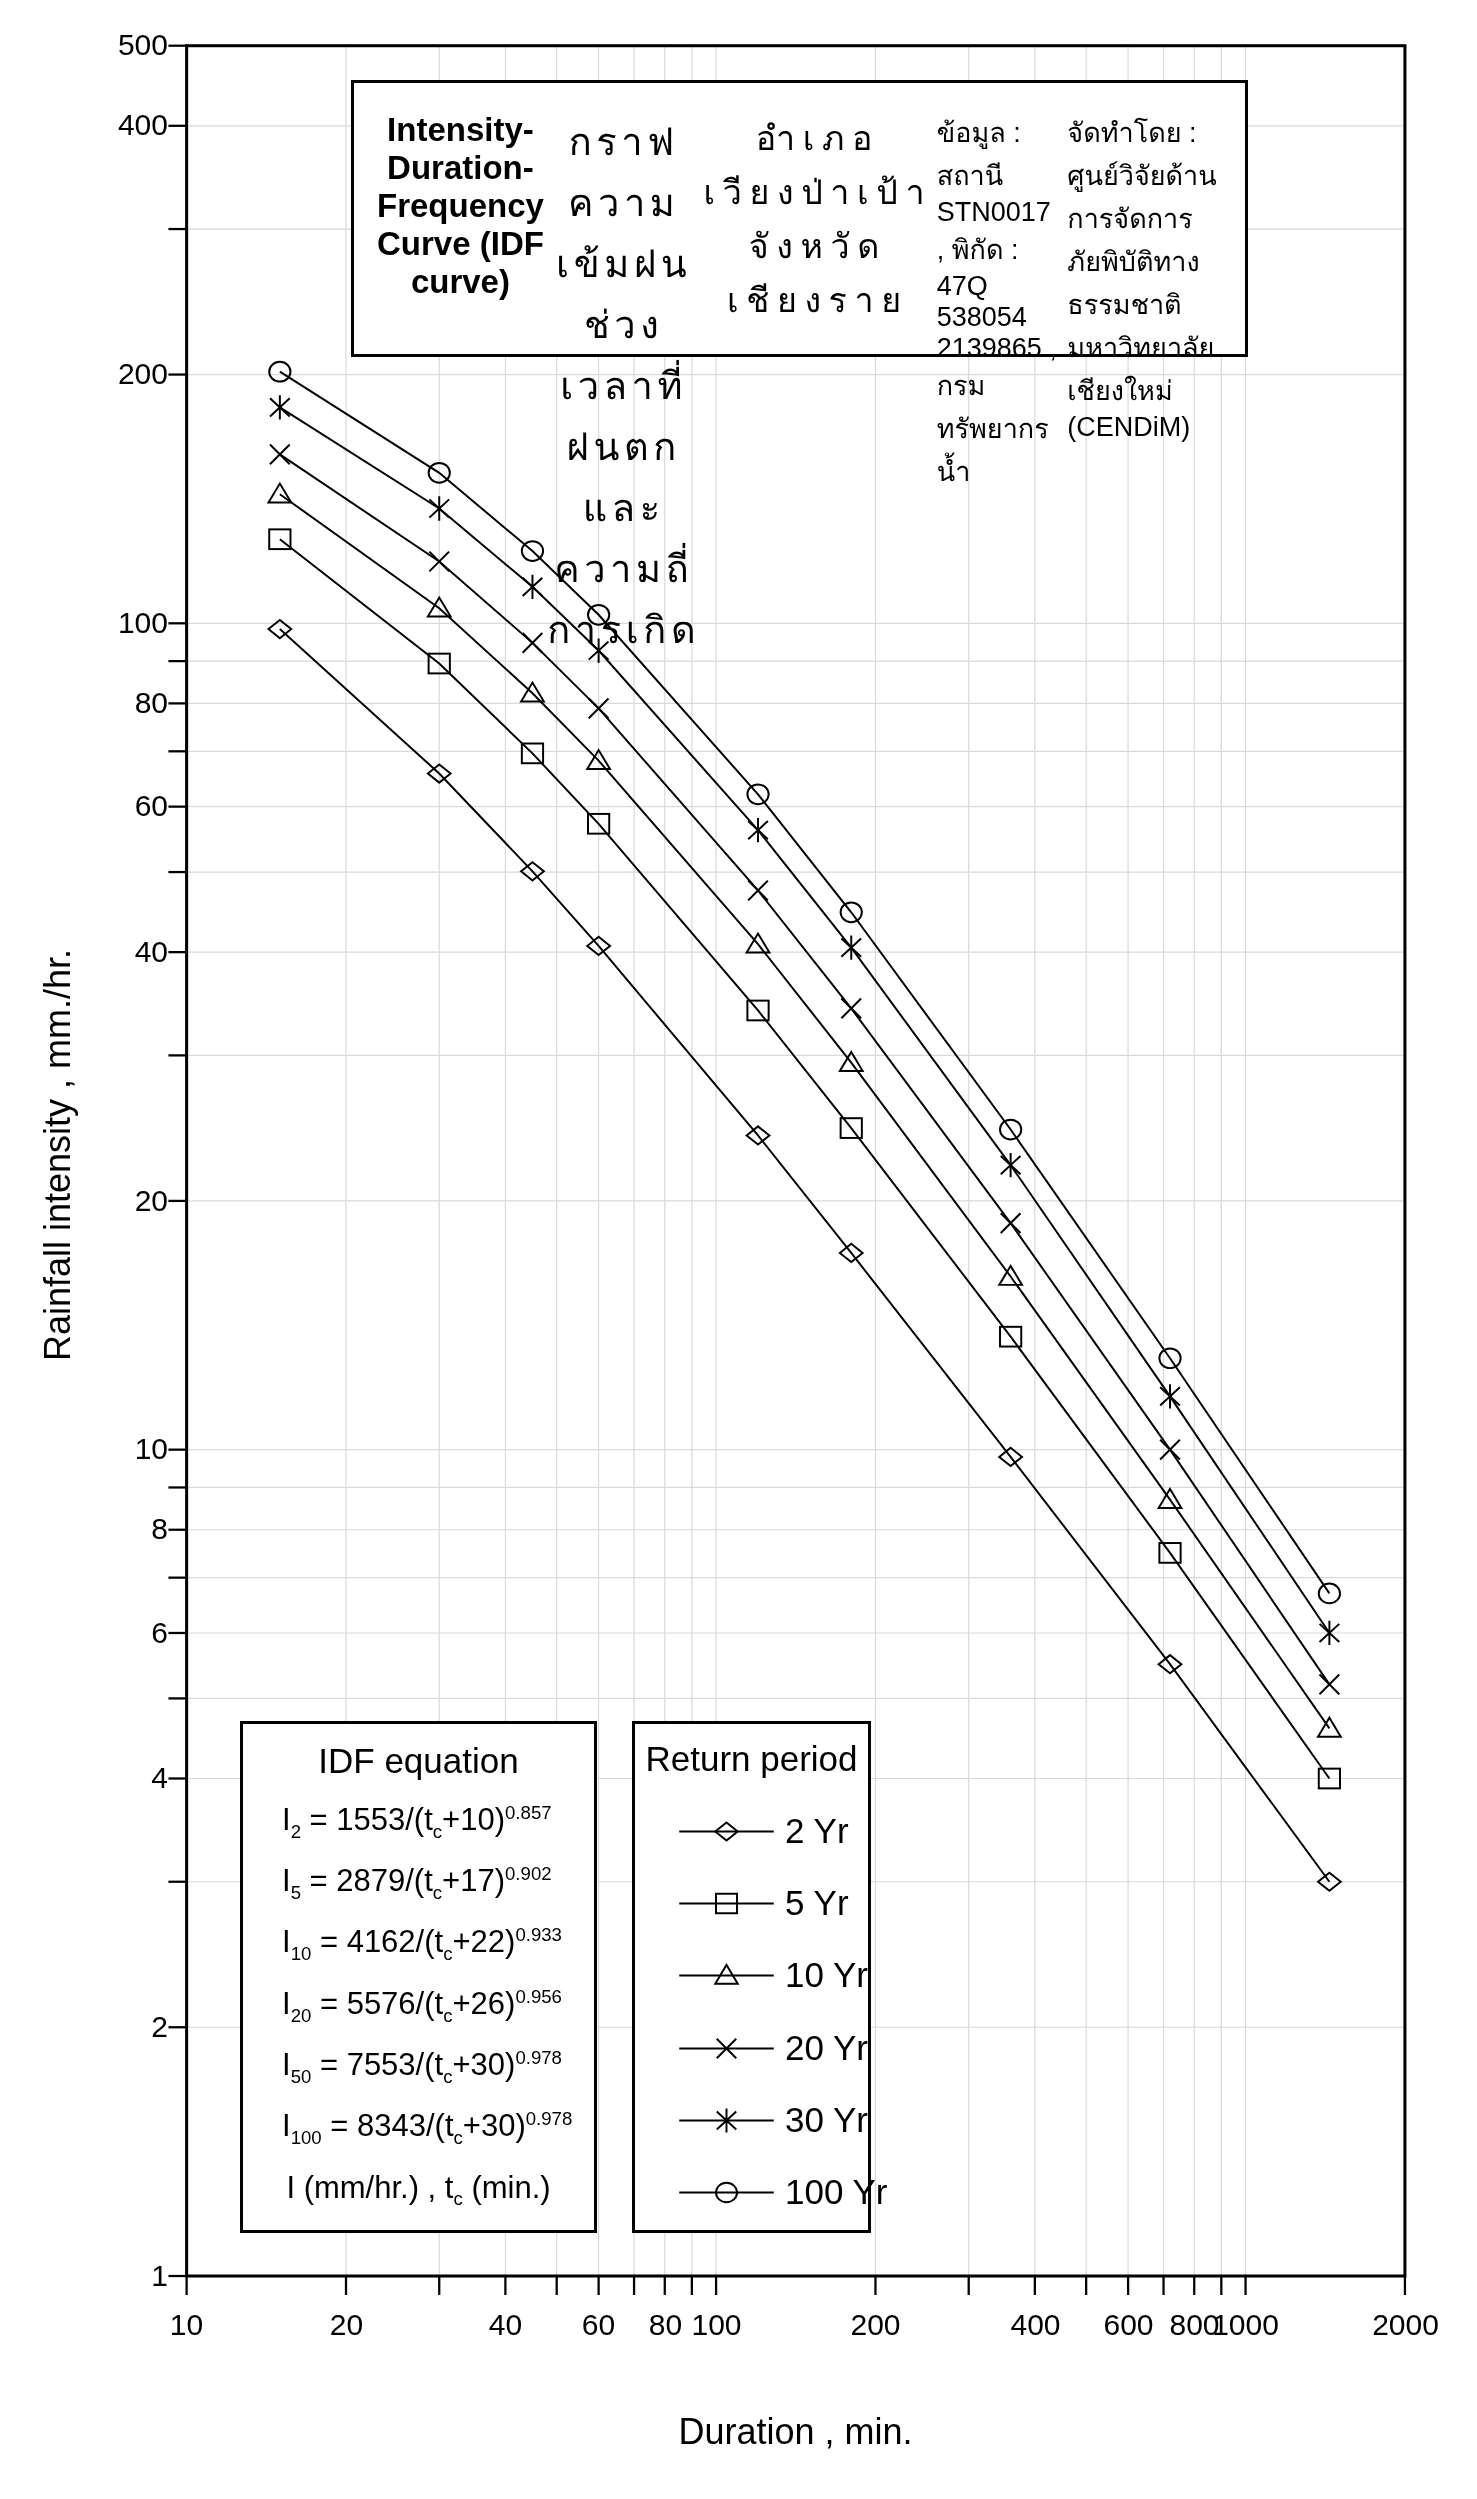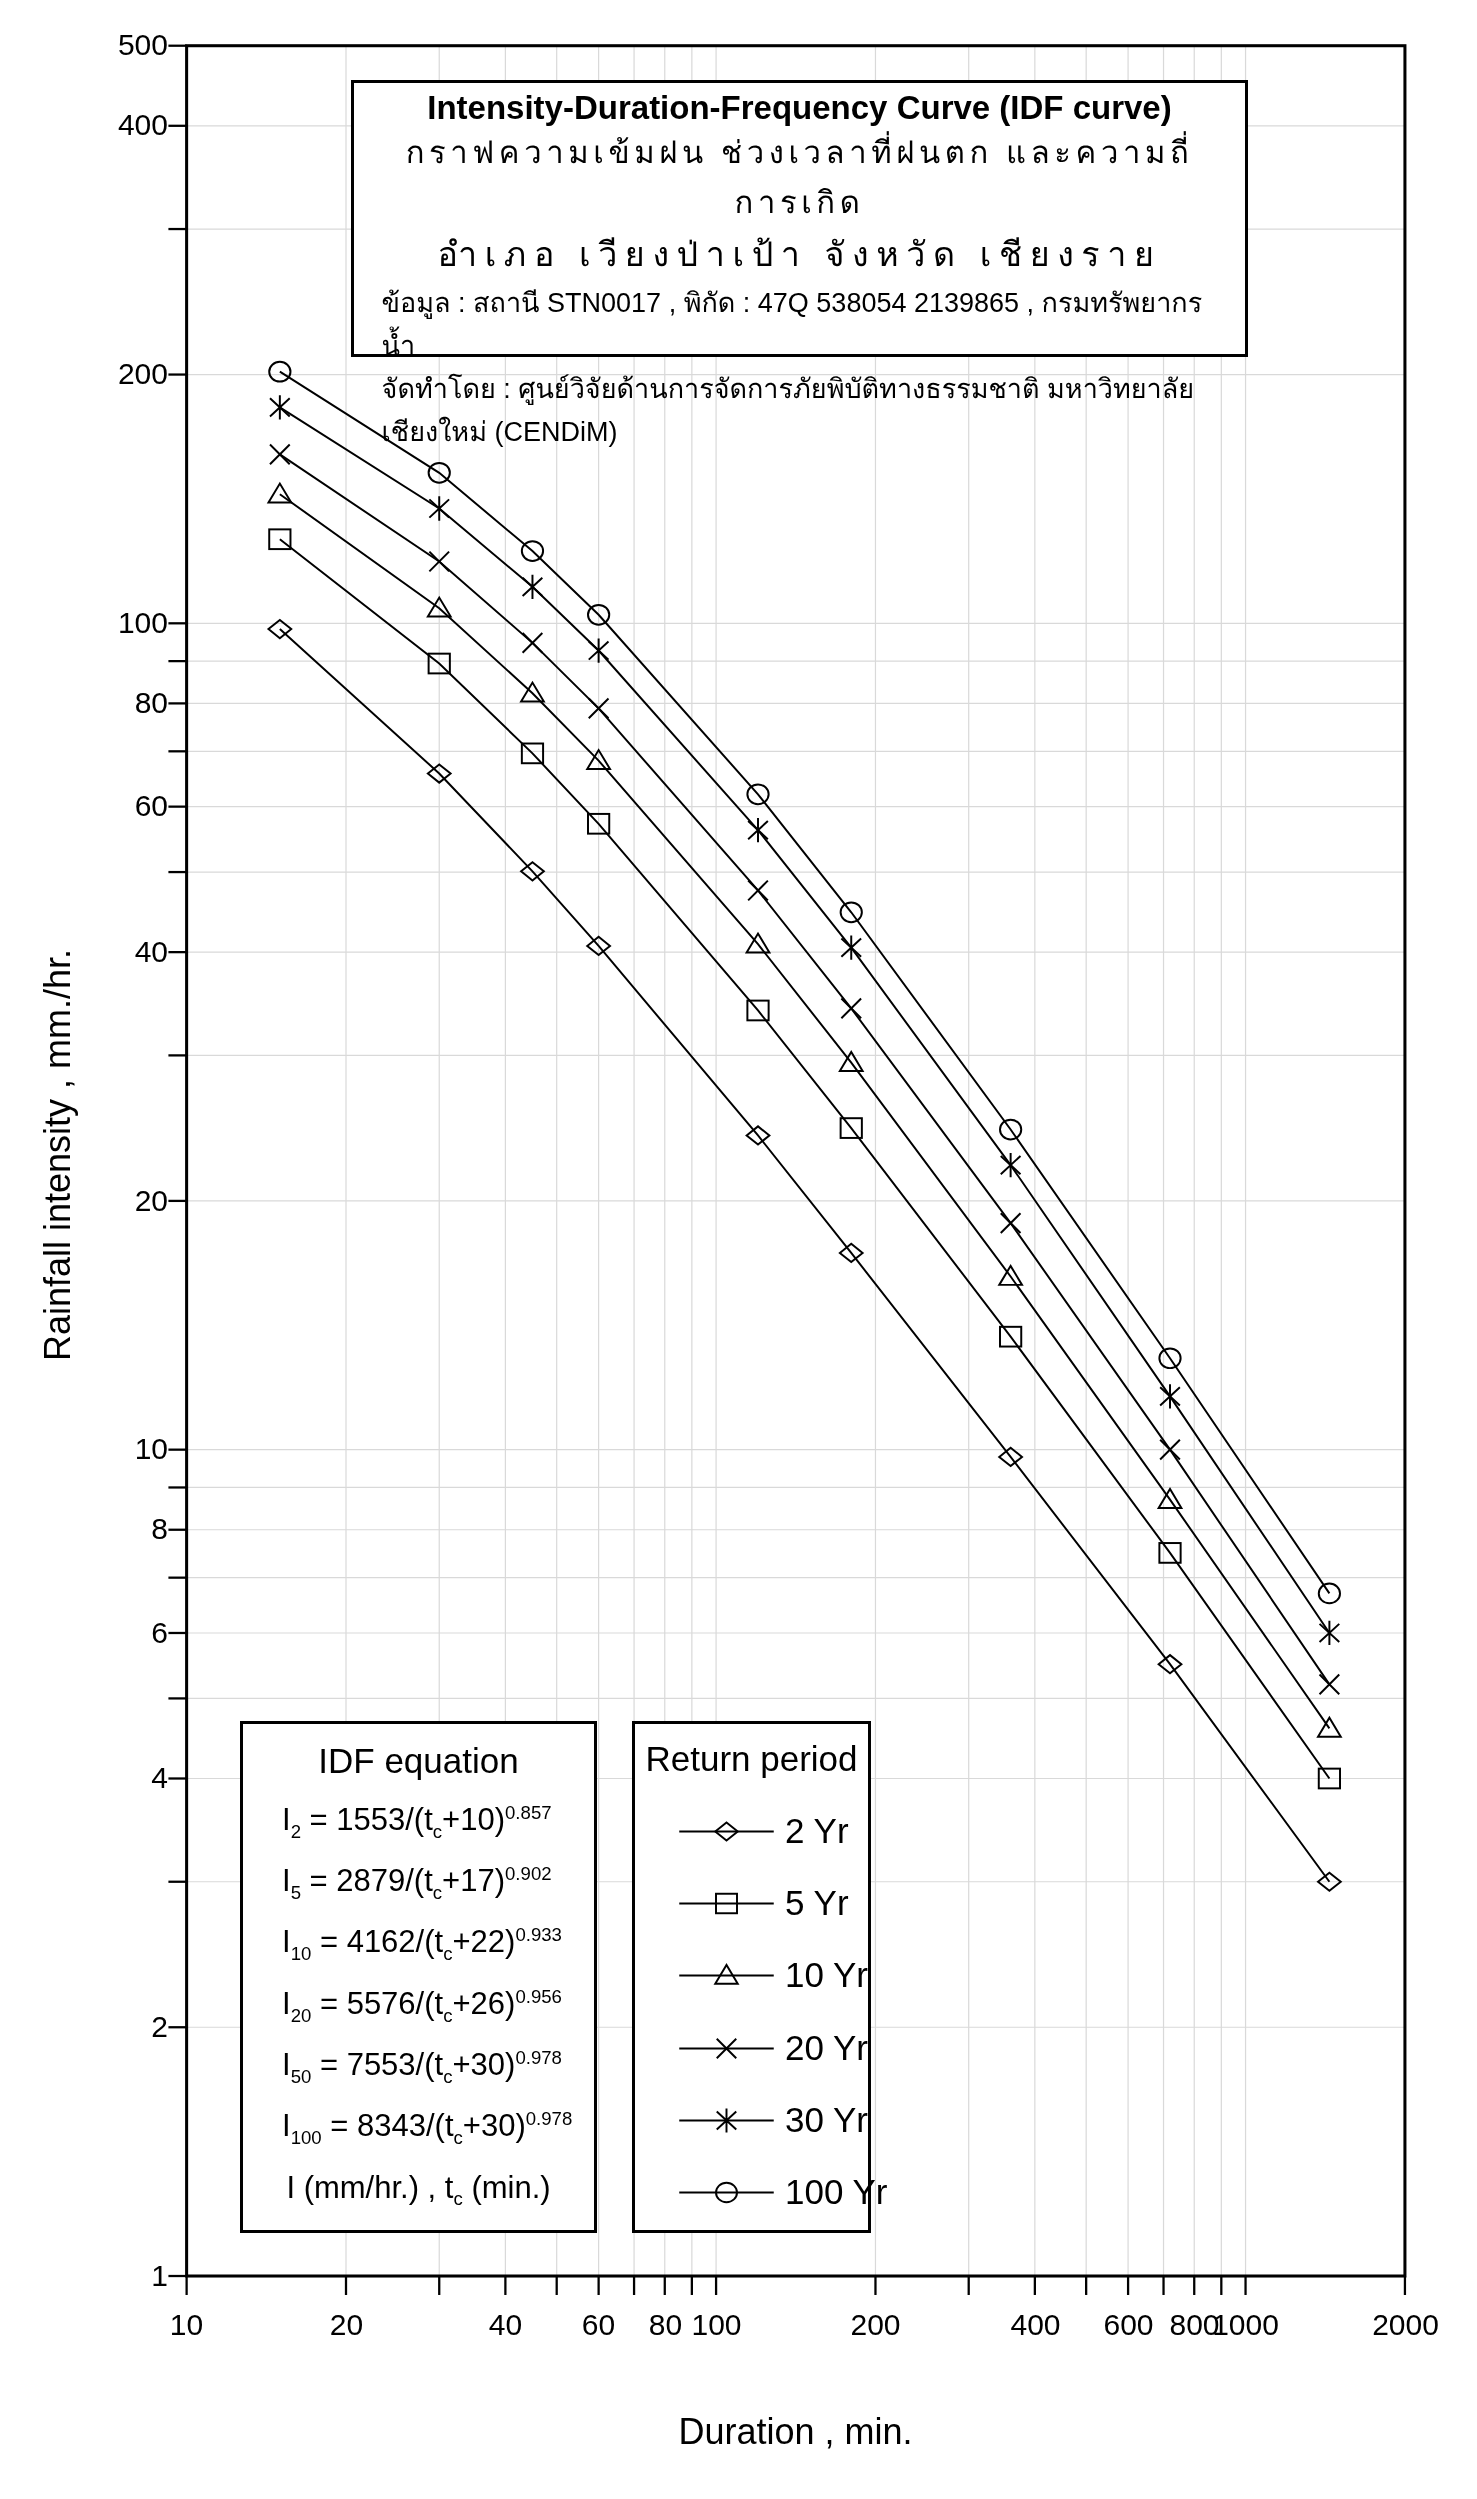--- a/index.html
+++ b/index.html
@@ -7,25 +7,25 @@
     position:relative;width:1477px;height:2500px;background:#ffffff;
     font-family:"Liberation Sans","DejaVu Sans",sans-serif;color:#000;overflow:hidden;
   }
   #chart-svg{position:absolute;left:0;top:0;width:1477px;height:2500px;}
   .tick-label{position:absolute;line-height:1;color:#000;}
   .y-tick{width:121px;text-align:right;font-size:30px;}
   .x-tick{width:137px;text-align:center;font-size:30px;}
   .box{position:absolute;background:#ffffff;border:3px solid #000;box-sizing:border-box;}
   #title-box{
     left:351px;top:80px;width:897px;height:277px;
-    display:flex;flex-direction:column;justify-content:space-around;
-    padding:6px 23px;
+    display:flex;flex-direction:row;justify-content:space-around;
+    padding:28px 23px;
   }
   .title-l1{font-size:33px;font-weight:600;text-align:center;}
-  .title-l2{font-size:31px;text-align:center;letter-spacing:4.6px;}
+  .title-l2{font-size:38px;text-align:center;letter-spacing:4.6px;}
   .title-l3{font-size:34px;text-align:center;letter-spacing:7.6px;}
   .title-l4{font-size:27px;text-align:left;padding-left:4.6px;}
   #equation-box{
     left:240px;top:1721px;width:357px;height:512px;
     display:flex;flex-direction:column;justify-content:space-between;
     padding:16.7px 0 20px 0;
     gap:16px;
   }
   .eq-title{font-size:35px;text-align:center;}
   .eq-row{font-size:31px;padding-left:39px;white-space:nowrap;}

